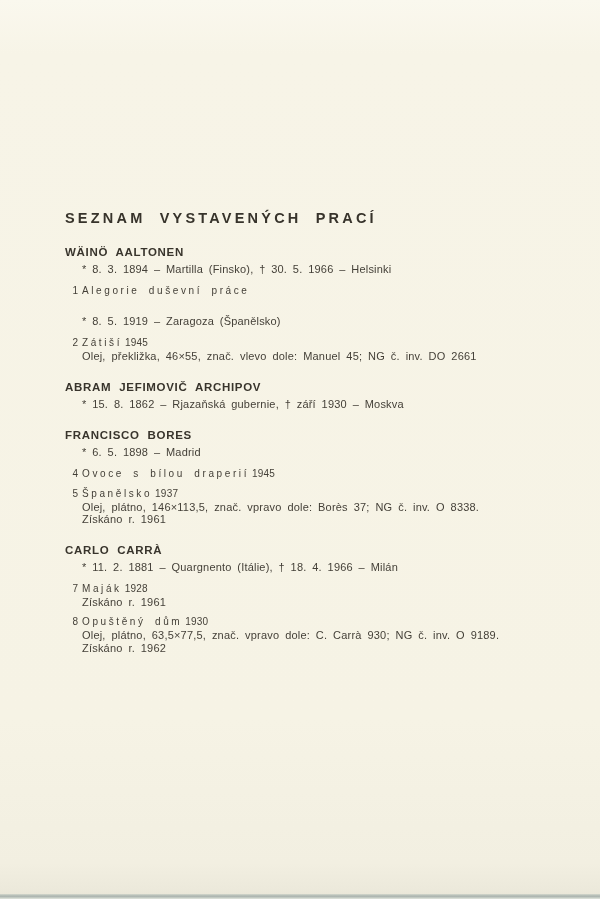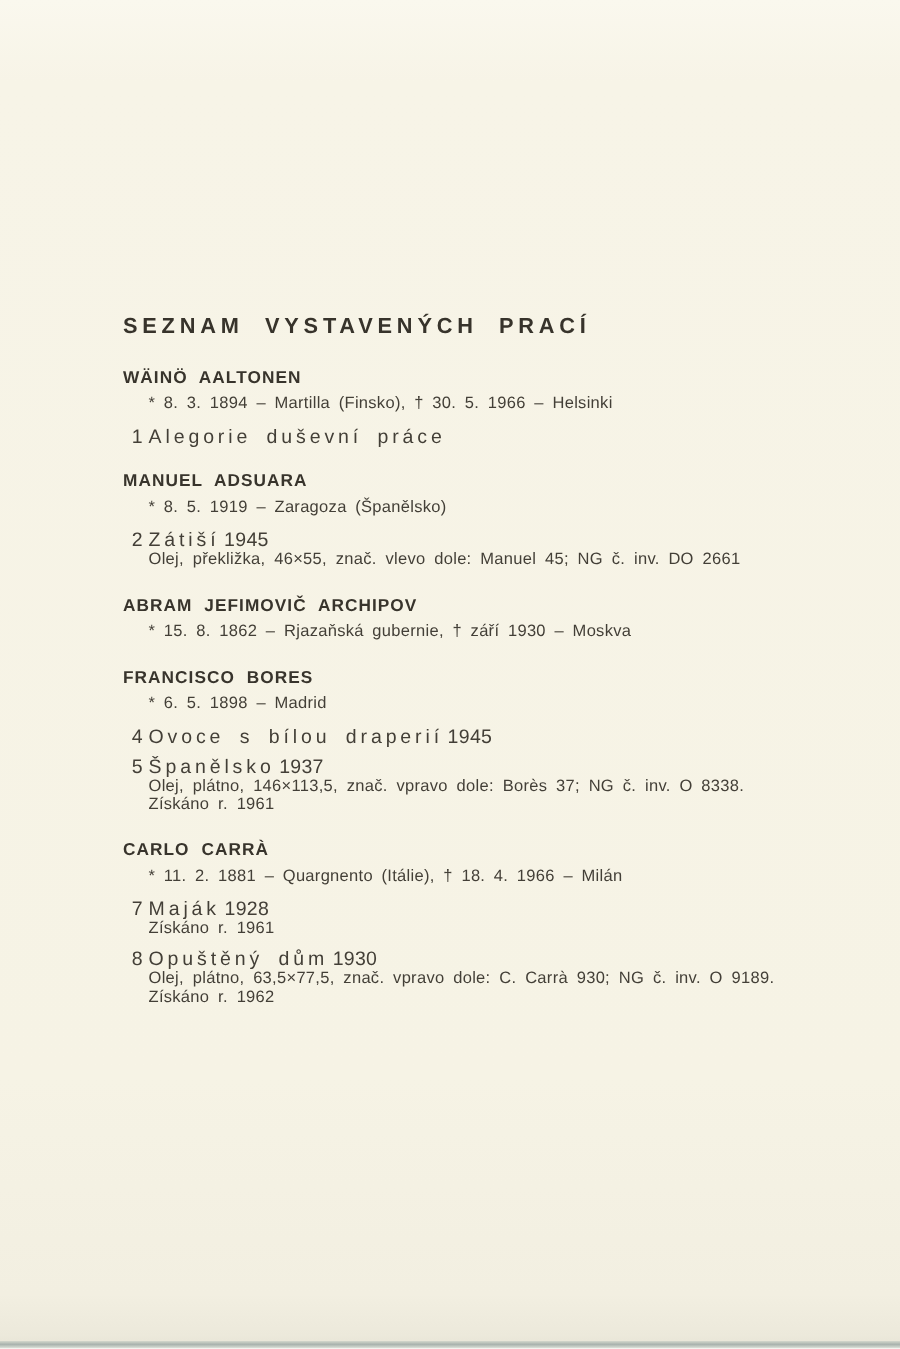--- a/index.html
+++ b/index.html
@@ -13,21 +13,21 @@
   .paper {
     position: relative;
     width: 600px;
     height: 899px;
     box-sizing: border-box;
     background: linear-gradient(180deg,
       #faf8ee 0%, #f7f4e7 6%,
       #f6f3e5 80%, #f2efe1 96%,
       #ece9db 99%, #e7e4d6 100%);
     color: #433f37;
-    padding: 210px 40px 0 82px;
+    padding: 210px 40px 0 65px;
   }
   .scan-edge {
     position: absolute;
     left: 0; bottom: 0;
     width: 100%; height: 5px;
     background: linear-gradient(180deg, #d4d8cd 0%, #a9b2ad 45%, #c2c9c2 70%, #e3e7df 100%);
   }
   h1.page-title {
     font-size: 14.5px;
     font-weight: bold;
@@ -52,21 +52,21 @@
     font-size: 11px;
     letter-spacing: 0.2px;
     word-spacing: 2.5px;
     line-height: 13px;
     padding-left: 17px;
     margin-bottom: 8px;
     white-space: nowrap;
   }
   .work { margin-bottom: 7px; }
   .work-title-row {
-    font-size: 13px;
+    font-size: 10px;
     line-height: 13px;
     margin-bottom: 1px;
     white-space: nowrap;
   }
   .work-num {
     display: inline-block;
     width: 13px;
     text-align: right;
     margin-right: 4px;
     letter-spacing: 0;
@@ -95,21 +95,20 @@
   <h1 class="page-title">SEZNAM VYSTAVENÝCH PRACÍ</h1>
   <div id="sections">
       <div class="section">
         <div class="artist-name">WÄINÖ AALTONEN</div>
         <div class="artist-life">* 8. 3. 1894 – Martilla (Finsko), † 30. 5. 1966 – Helsinki</div>
         <div class="work">
           <div class="work-title-row"><span class="work-num">1</span><span class="work-title">Alegorie duševní práce</span><span class="work-year"></span></div>
         </div>
       </div>
       <div class="section">
-        <div class="artist-name">MANUEL ADSUARA</div>
         <div class="artist-life">* 8. 5. 1919 – Zaragoza (Španělsko)</div>
         <div class="work">
           <div class="work-title-row"><span class="work-num">2</span><span class="work-title">Zátiší</span><span class="work-year">1945</span></div>
           <div class="work-details">
             <div class="detail-line">Olej, překližka, 46×55, znač. vlevo dole: Manuel 45; NG č. inv. DO 2661</div>
           </div>
         </div>
       </div>
       <div class="section">
         <div class="artist-name">ABRAM JEFIMOVIČ ARCHIPOV</div>

